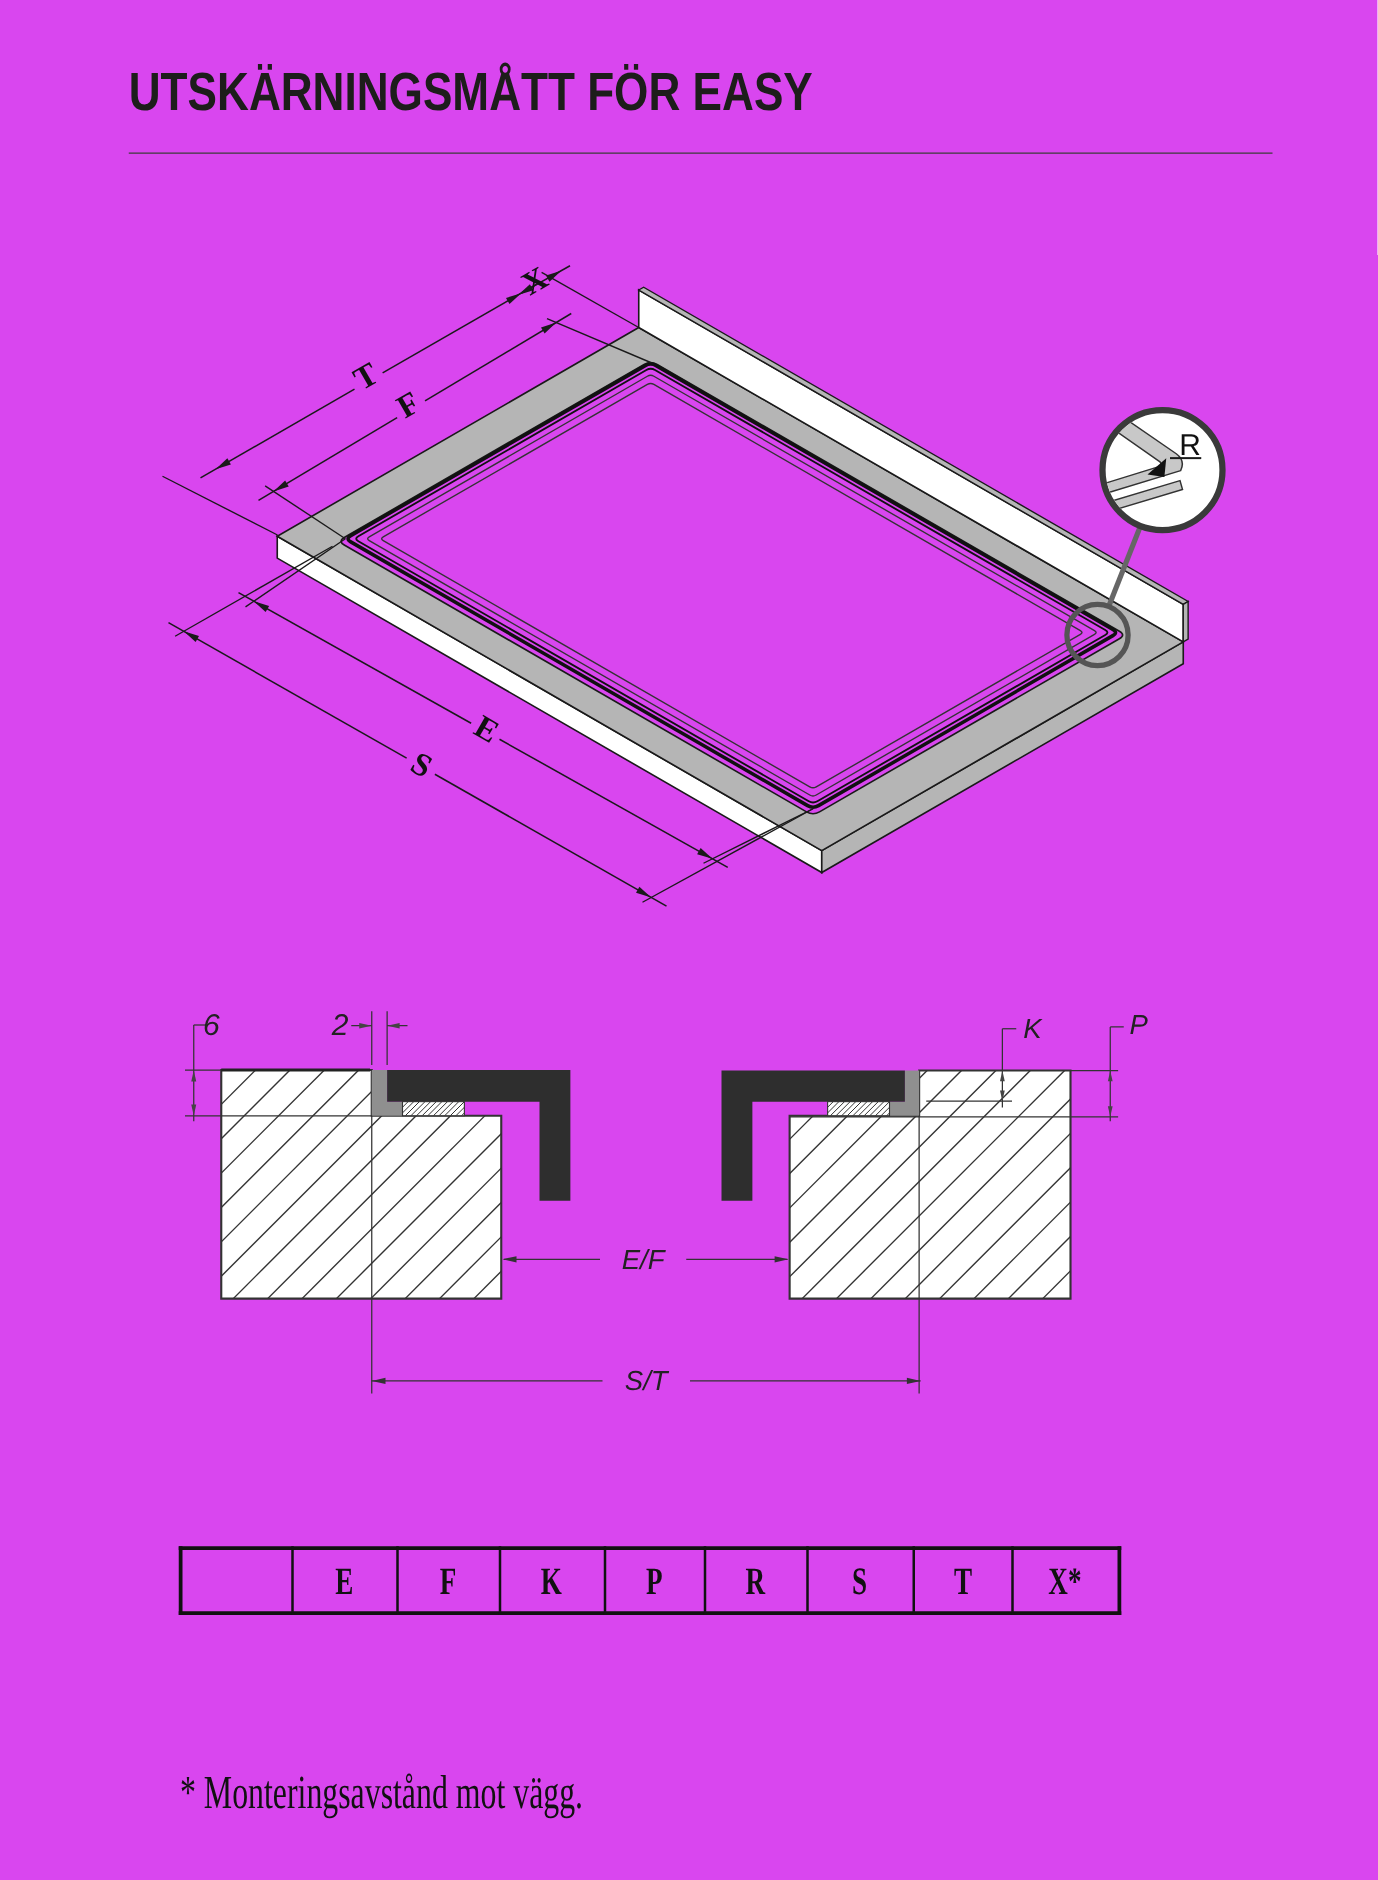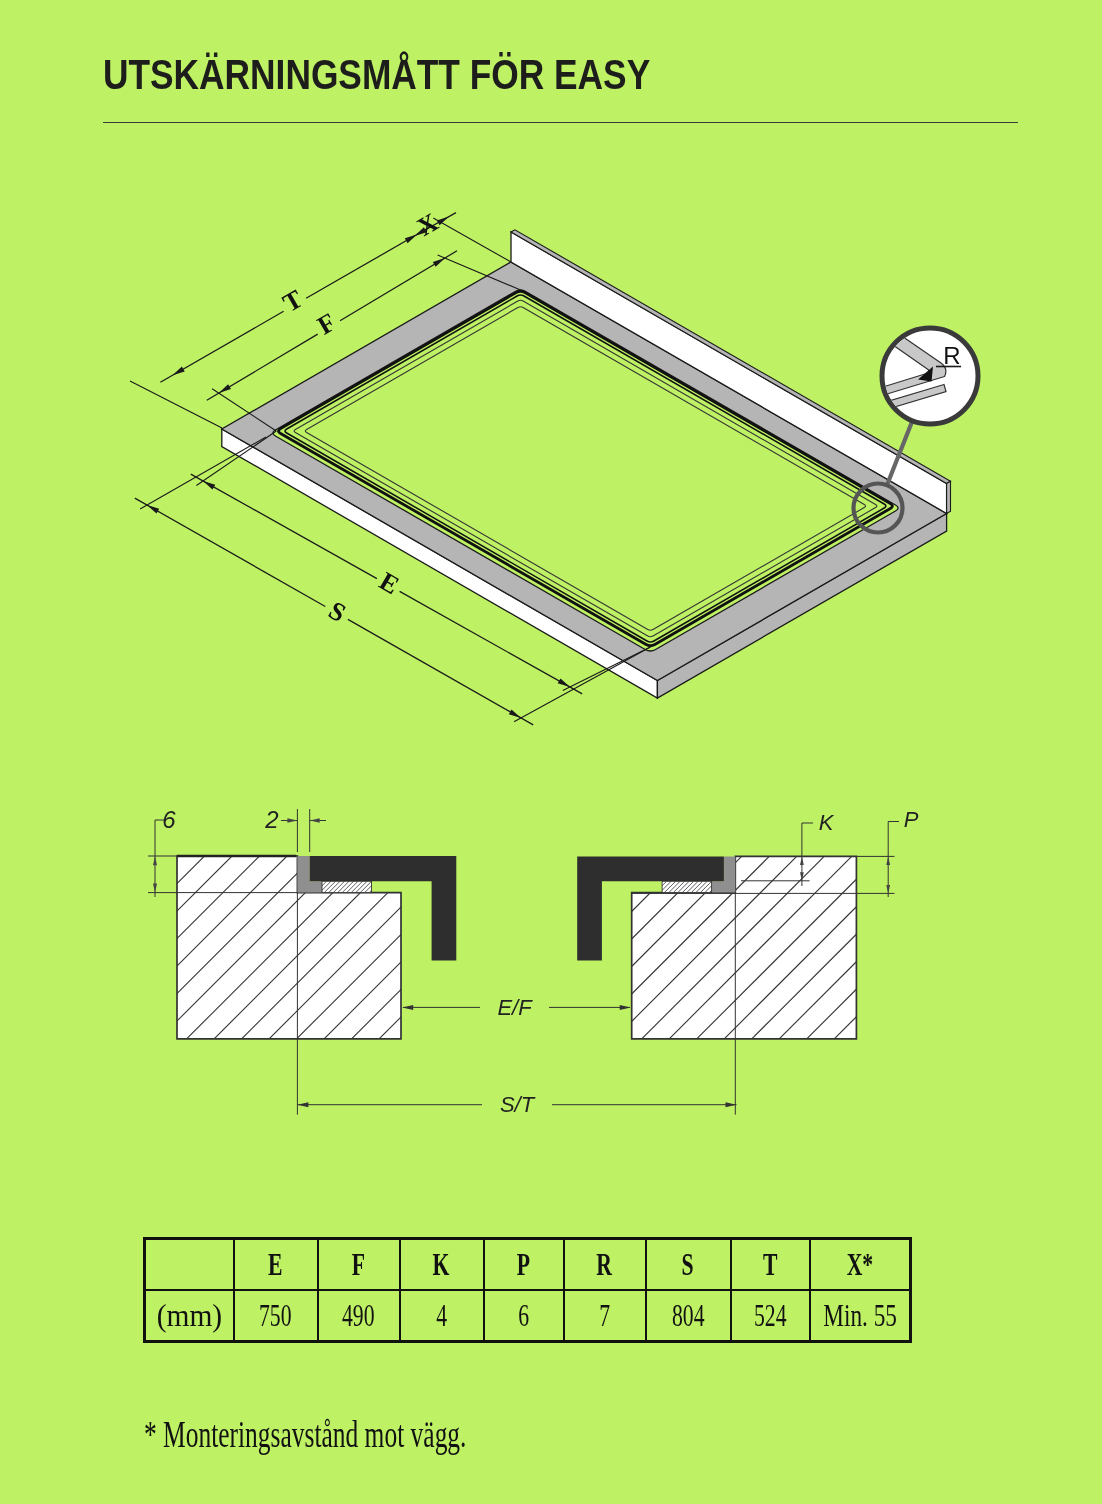--- a/index.html
+++ b/index.html
@@ -1,16 +1,16 @@
 <!DOCTYPE html>
 <html><head>
 <meta charset="utf-8">
 <style>
   html,body { margin:0; padding:0; background:#fff; }
-  #page { position:relative; width:1102px; height:1504px; background:#bef264;
+  #page { position:relative; width:1102px; height:1504px; background:#d946ef;
           font-family:"Liberation Sans", sans-serif; overflow:hidden; }
   #title { position:absolute; left:103px; top:50px; font-size:43px; font-weight:bold;
            color:#1d1d1b; transform:scaleX(0.821); transform-origin:left top; white-space:nowrap; }
   #rule { position:absolute; left:103px; top:122px; width:915px; height:0;
           border-top:1.6px solid #3c3c3b; }
   table { position:absolute; left:143px; top:1237px; border-collapse:collapse;
           font-family:"Liberation Serif", serif; font-size:31px; color:#111;
           table-layout:fixed; border:3px solid #111; }
   td { border:2px solid #111; text-align:center; padding:0; height:49px; white-space:nowrap; overflow:visible; }
   td span { display:inline-block; transform:scaleX(0.70); transform-origin:center; }
@@ -318,28 +318,17 @@
           <td style="height:47px"></td>
           <td><span>E</span></td>
           <td><span>F</span></td>
           <td><span>K</span></td>
           <td><span>P</span></td>
           <td><span>R</span></td>
           <td><span>S</span></td>
           <td><span>T</span></td>
           <td><span>X*</span></td>
         </tr>
-<tr>
-          <td><span class="m">(mm)</span></td>
-          <td><span>750</span></td>
-          <td><span>490</span></td>
-          <td><span>4</span></td>
-          <td><span>6</span></td>
-          <td><span>7</span></td>
-          <td><span>804</span></td>
-          <td><span>524</span></td>
-          <td><span class="w">Min.&nbsp;55</span></td>
-        </tr>
 </tbody>
     </table>
 
 <div id="fnote">* Monteringsavstånd mot vägg.</div>
 </div>
 
 </body></html>

